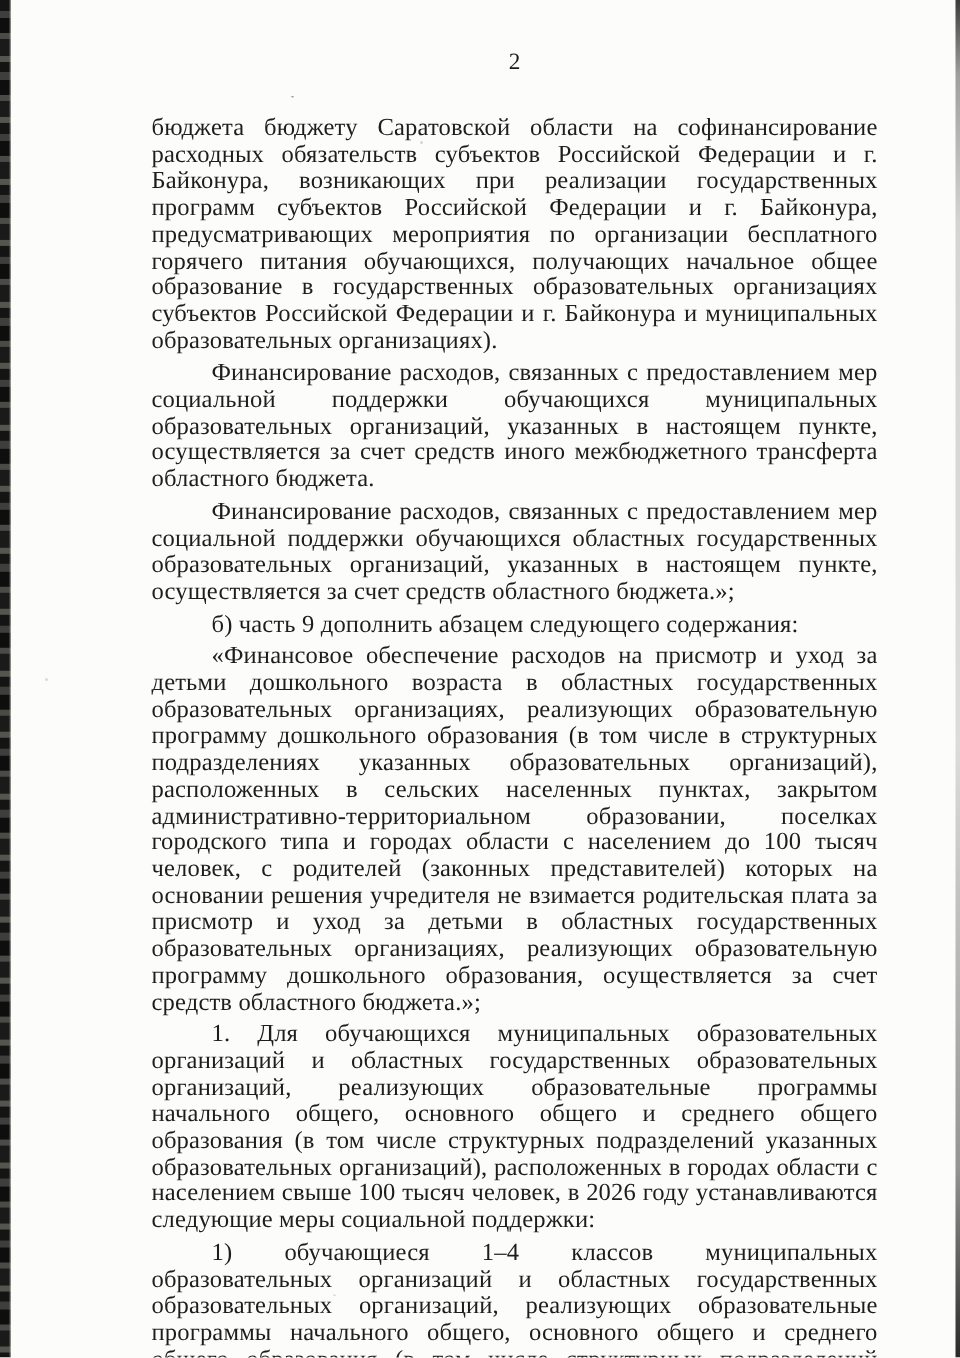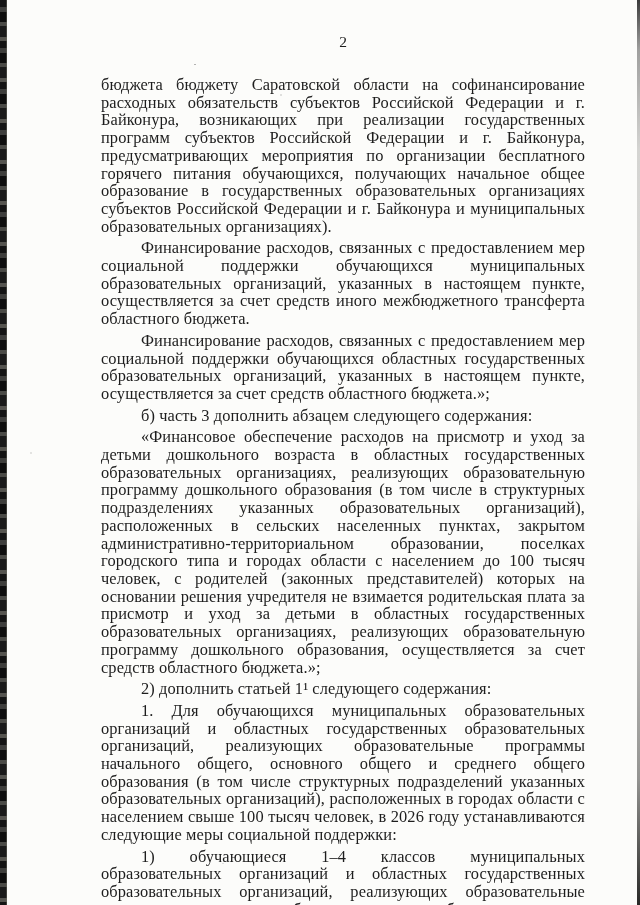--- a/index.html
+++ b/index.html
@@ -105,20 +105,19 @@
   <div class="speck s2"></div>
   <div class="speck s3"></div>
   <div class="speck s4"></div>
 
   <div class="page-number">2</div>
 
   <div class="text-block">
     <p>бюджета бюджету Саратовской области на софинансирование расходных обязательств субъектов Российской Федерации и г. Байконура, возникающих при реализации государственных программ субъектов Российской Федерации и г. Байконура, предусматривающих мероприятия по организации бесплатного горячего питания обучающихся, получающих начальное общее образование в государственных образовательных организациях субъектов Российской Федерации и г. Байконура и муниципальных образовательных организациях).</p>
     <p class="indent">Финансирование расходов, связанных с предоставлением мер социальной поддержки обучающихся муниципальных образовательных организаций, указанных в настоящем пункте, осуществляется за счет средств иного межбюджетного трансферта областного бюджета.</p>
     <p class="indent">Финансирование расходов, связанных с предоставлением мер социальной поддержки обучающихся областных государственных образовательных организаций, указанных в настоящем пункте, осуществляется за счет средств областного бюджета.»;</p>
-    <p class="indent">б) часть 3 дополнить абзацем следующего содержания:</p>
+    <p class="indent">б) часть 9 дополнить абзацем следующего содержания:</p>
     <p class="indent">«Финансовое обеспечение расходов на присмотр и уход за детьми дошкольного возраста в областных государственных образовательных организациях, реализующих образовательную программу дошкольного образования (в том числе в структурных подразделениях указанных образовательных организаций), расположенных в сельских населенных пунктах, закрытом административно-территориальном образовании, поселках городского типа и городах области с населением до 100 тысяч человек, с родителей (законных представителей) которых на основании решения учредителя не взимается родительская плата за присмотр и уход за детьми в областных государственных образовательных организациях, реализующих образовательную программу дошкольного образования, осуществляется за счет средств областного бюджета.»;</p>
-    <p class="indent">2) дополнить статьей 1¹ следующего содержания:</p>
     <p class="indent">1. Для обучающихся муниципальных образовательных организаций и областных государственных образовательных организаций, реализующих образовательные программы начального общего, основного общего и среднего общего образования (в том числе структурных подразделений указанных образовательных организаций), расположенных в городах области с населением свыше 100 тысяч человек, в 2026 году устанавливаются следующие меры социальной поддержки:</p>
     <p class="indent">1) обучающиеся 1–4 классов муниципальных образовательных организаций и областных государственных образовательных организаций, реализующих образовательные программы начального общего, основного общего и среднего общего образования (в том числе структурных подразделений указанных образовательных организаций), расположенных в городах области с населением свыше 100 тысяч человек (за исключением обучающихся, состоящих на полном государственном обеспечении;</p>
   </div>
 
 </div>
 
 </body></html>

